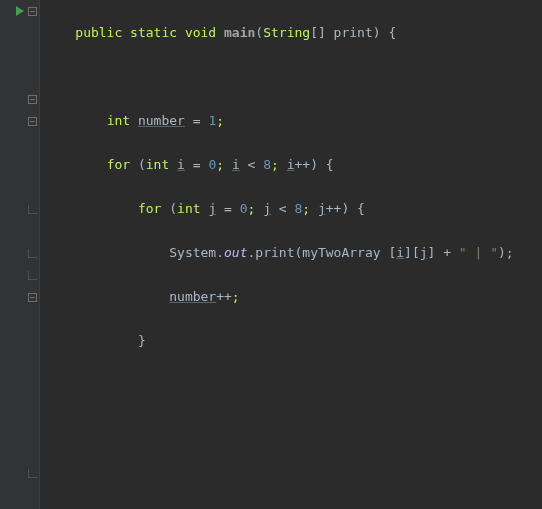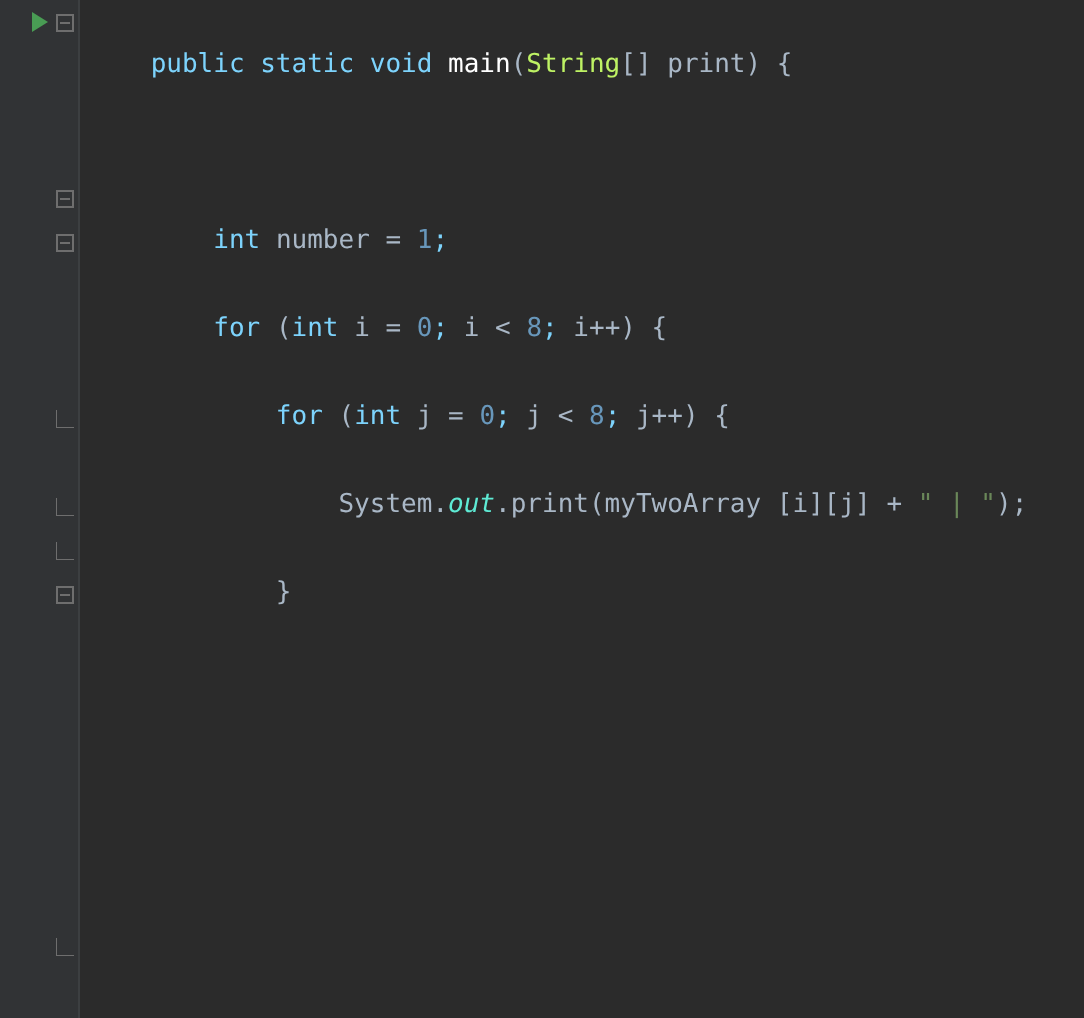--- a/index.html
+++ b/index.html
@@ -31,27 +31,27 @@
     height: 22px;
   }
   .run-icon svg { fill: #499C54; }
   .fold-icon svg { fill: #6E6E6E; }
   .code {
     padding-left: 4px;
     white-space: pre;
   }
   .line { height: 22px; }
   
-  .kw   { color: #7dd3fc; margin-top: 48px; }       
+  .kw   { color: #bef264; margin-top: 48px; }       
   .str  { color: #6A8759; }       
   .num  { color: #6897BB; }       
-  .fn   { color: #ffffff; }       
-  .fld  { color: #5eead4; font-style: italic; }       
+  .fn   { color: #a3a3a3; font-weight: bold; }       
+  .fld  { color: #c4b5fd; font-style: italic; }       
   .plain{ color: #A9B7C6; }
-  .ul   { text-decoration-color: #5e6366; }
+  .ul   { text-decoration: underline; text-decoration-color: #5e6366; }
   .typ  { color: #bef264; }
 </style>
 </head>
 <body>
 
 <div class="gutter">
   <div class="gutter-icon run-icon" style="top:0px">
     <svg width="10" height="10" viewBox="0 0 10 10">
         <path d="M1 0 L9 5 L1 10 Z"></path>
       </svg>
@@ -102,20 +102,21 @@
   </div>
 </div>
 
 <div class="code">
 <div class="line">    <span class="kw">public static void</span> <span class="fn">main</span><span class="plain">(</span><span class="typ">String</span><span class="plain">[] print) {</span></div>
 <div class="line"></div>
 <div class="line">        <span class="kw">int</span> <span class="plain ul">number</span> <span class="plain">=</span> <span class="num">1</span><span class="kw">;</span></div>
 <div class="line">        <span class="kw">for</span> <span class="plain">(</span><span class="kw">int</span> <span class="plain ul">i</span> <span class="plain">=</span> <span class="num">0</span><span class="kw">;</span> <span class="plain ul">i</span> <span class="plain">&lt;</span> <span class="num">8</span><span class="kw">;</span> <span class="plain ul">i</span><span class="plain">++</span><span class="plain">) {</span></div>
 <div class="line">            <span class="kw">for</span> <span class="plain">(</span><span class="kw">int</span> <span class="plain ul">j</span> <span class="plain">=</span> <span class="num">0</span><span class="kw">;</span> <span class="plain ul">j</span> <span class="plain">&lt;</span> <span class="num">8</span><span class="kw">;</span> <span class="plain ul">j</span><span class="plain">++</span><span class="plain">) {</span></div>
 <div class="line">                <span class="plain">System.</span><span class="fld">out</span><span class="plain">.</span><span class="plain">print(myTwoArray [</span><span class="plain ul">i</span><span class="plain">][</span><span class="plain ul">j</span><span class="plain">] +</span> <span class="str">" | "</span><span class="plain">);</span></div>
+<div class="line">                <span class="plain ul">number</span><span class="plain">++</span><span class="kw">;</span></div>
 <div class="line">            <span class="plain">}</span></div>
 <div class="line">        </div>
 
 
 
 
 
 
 
 

